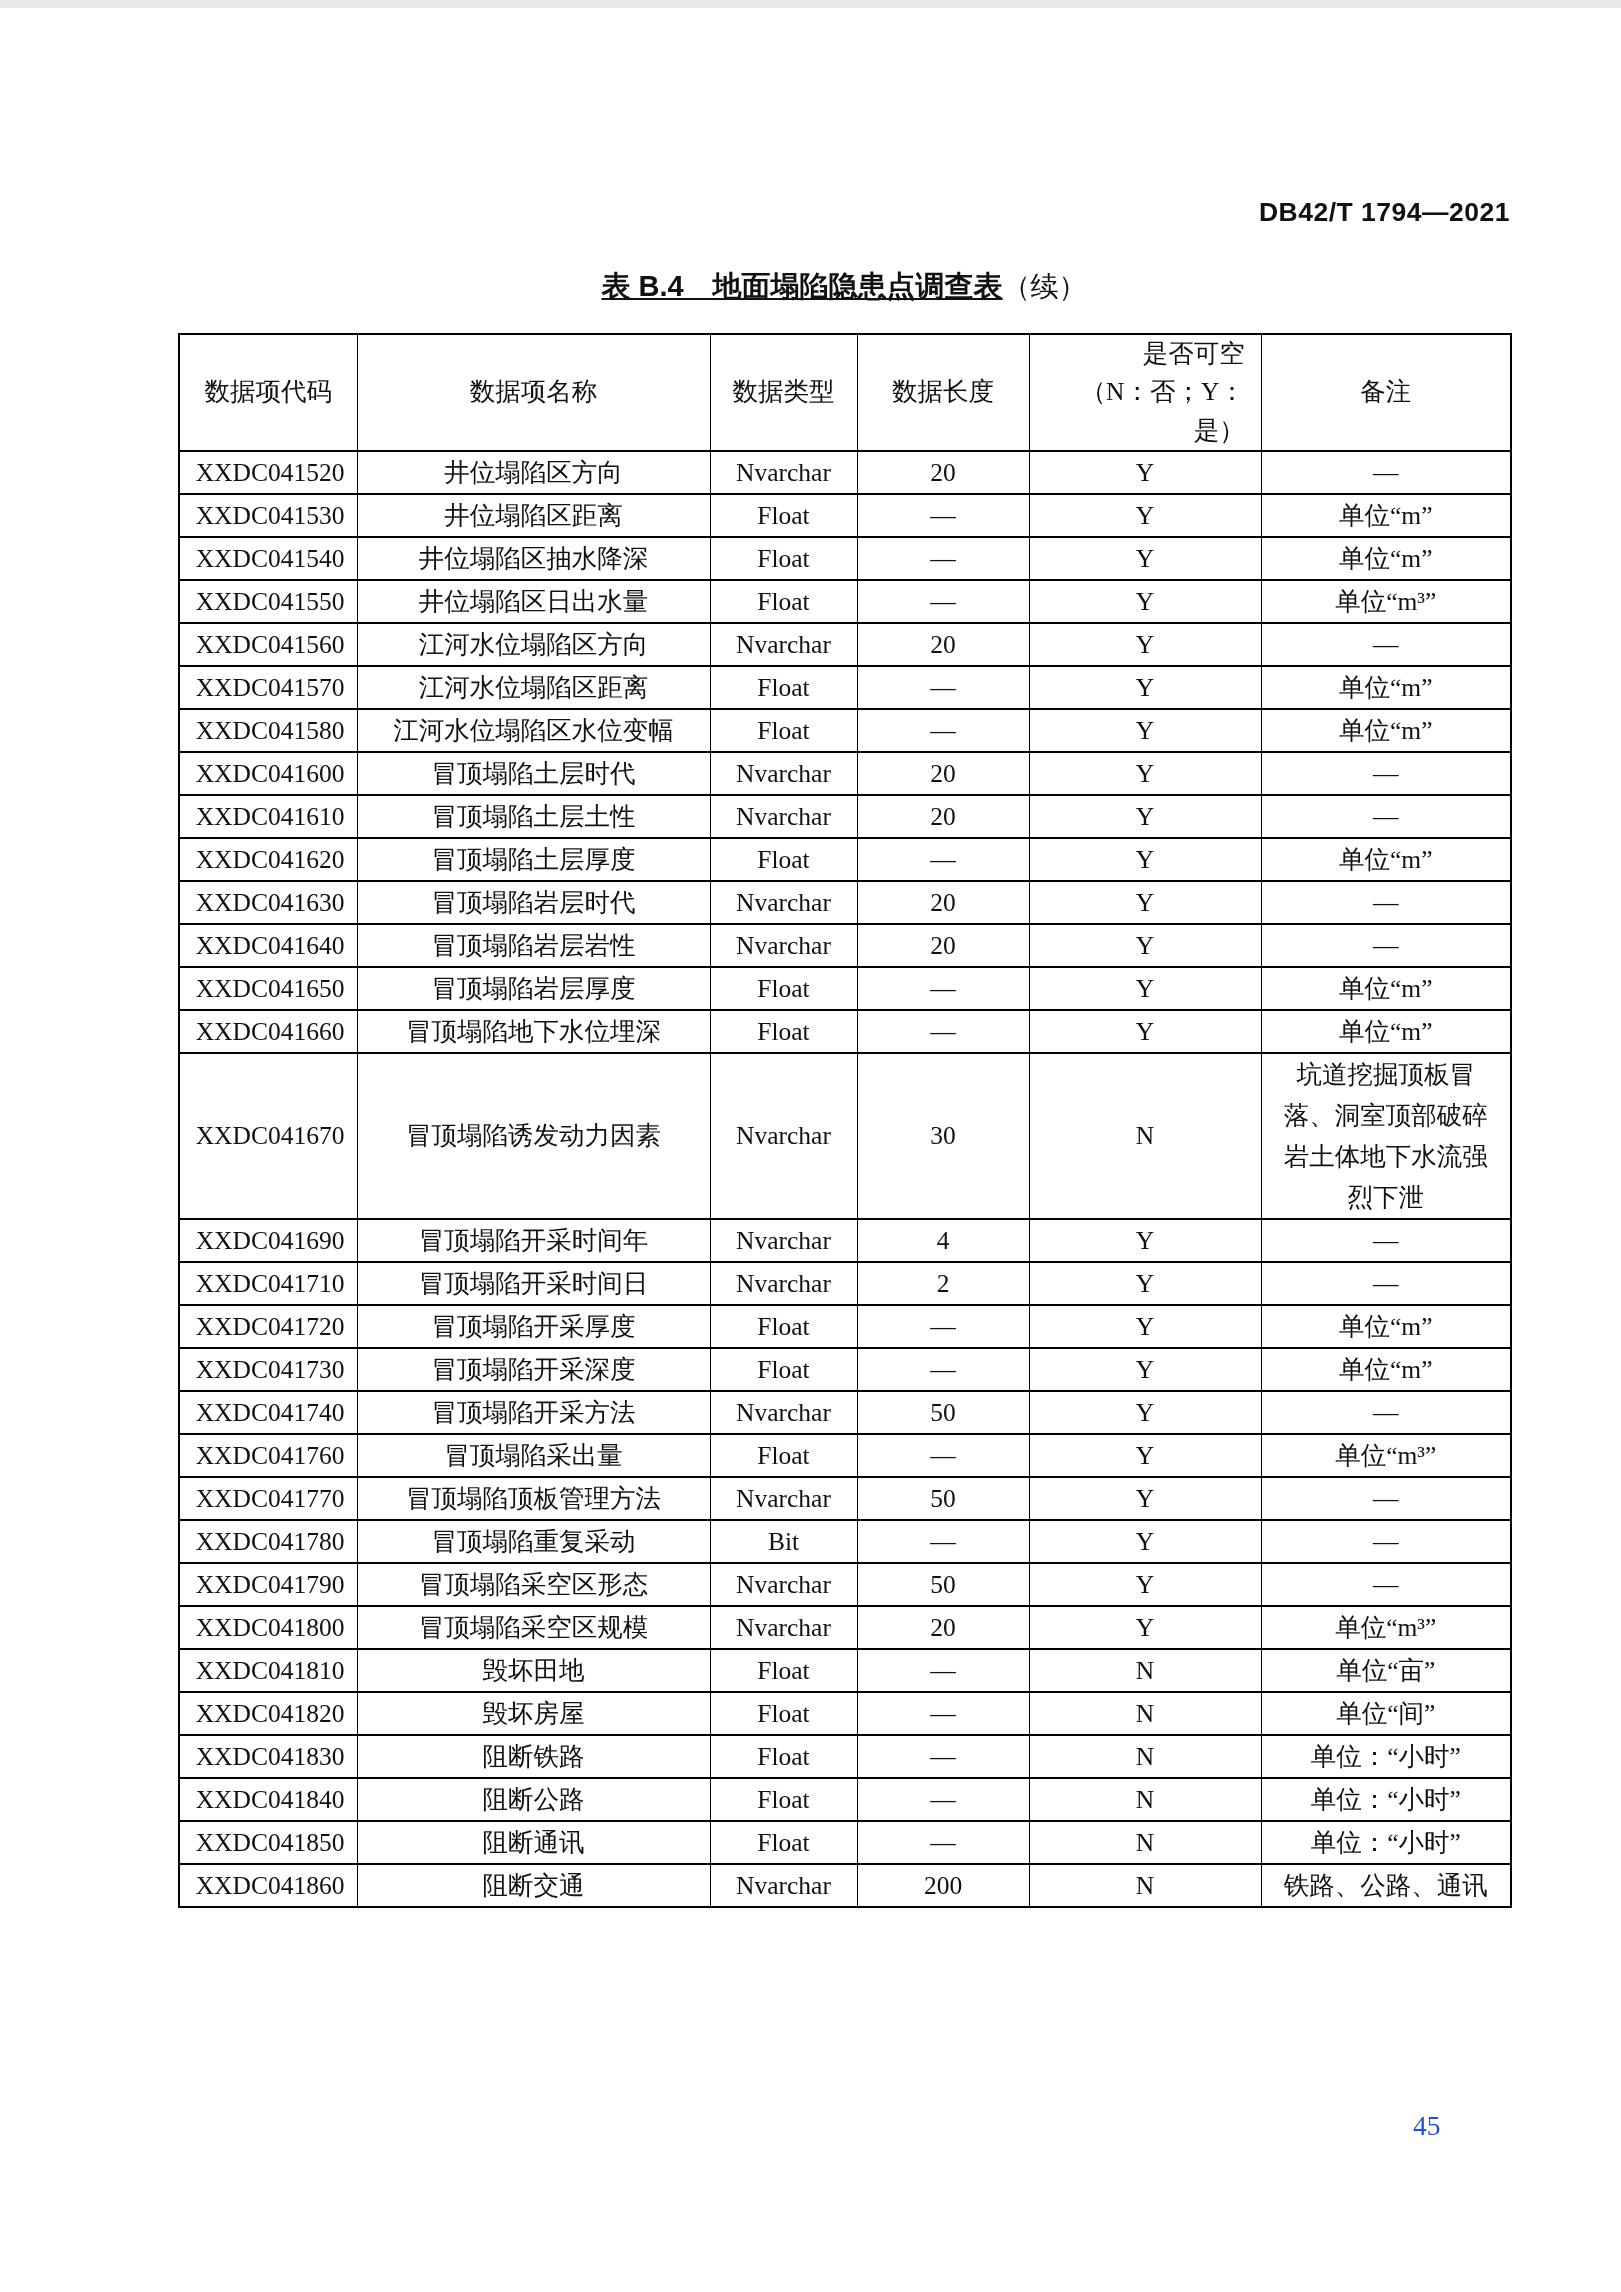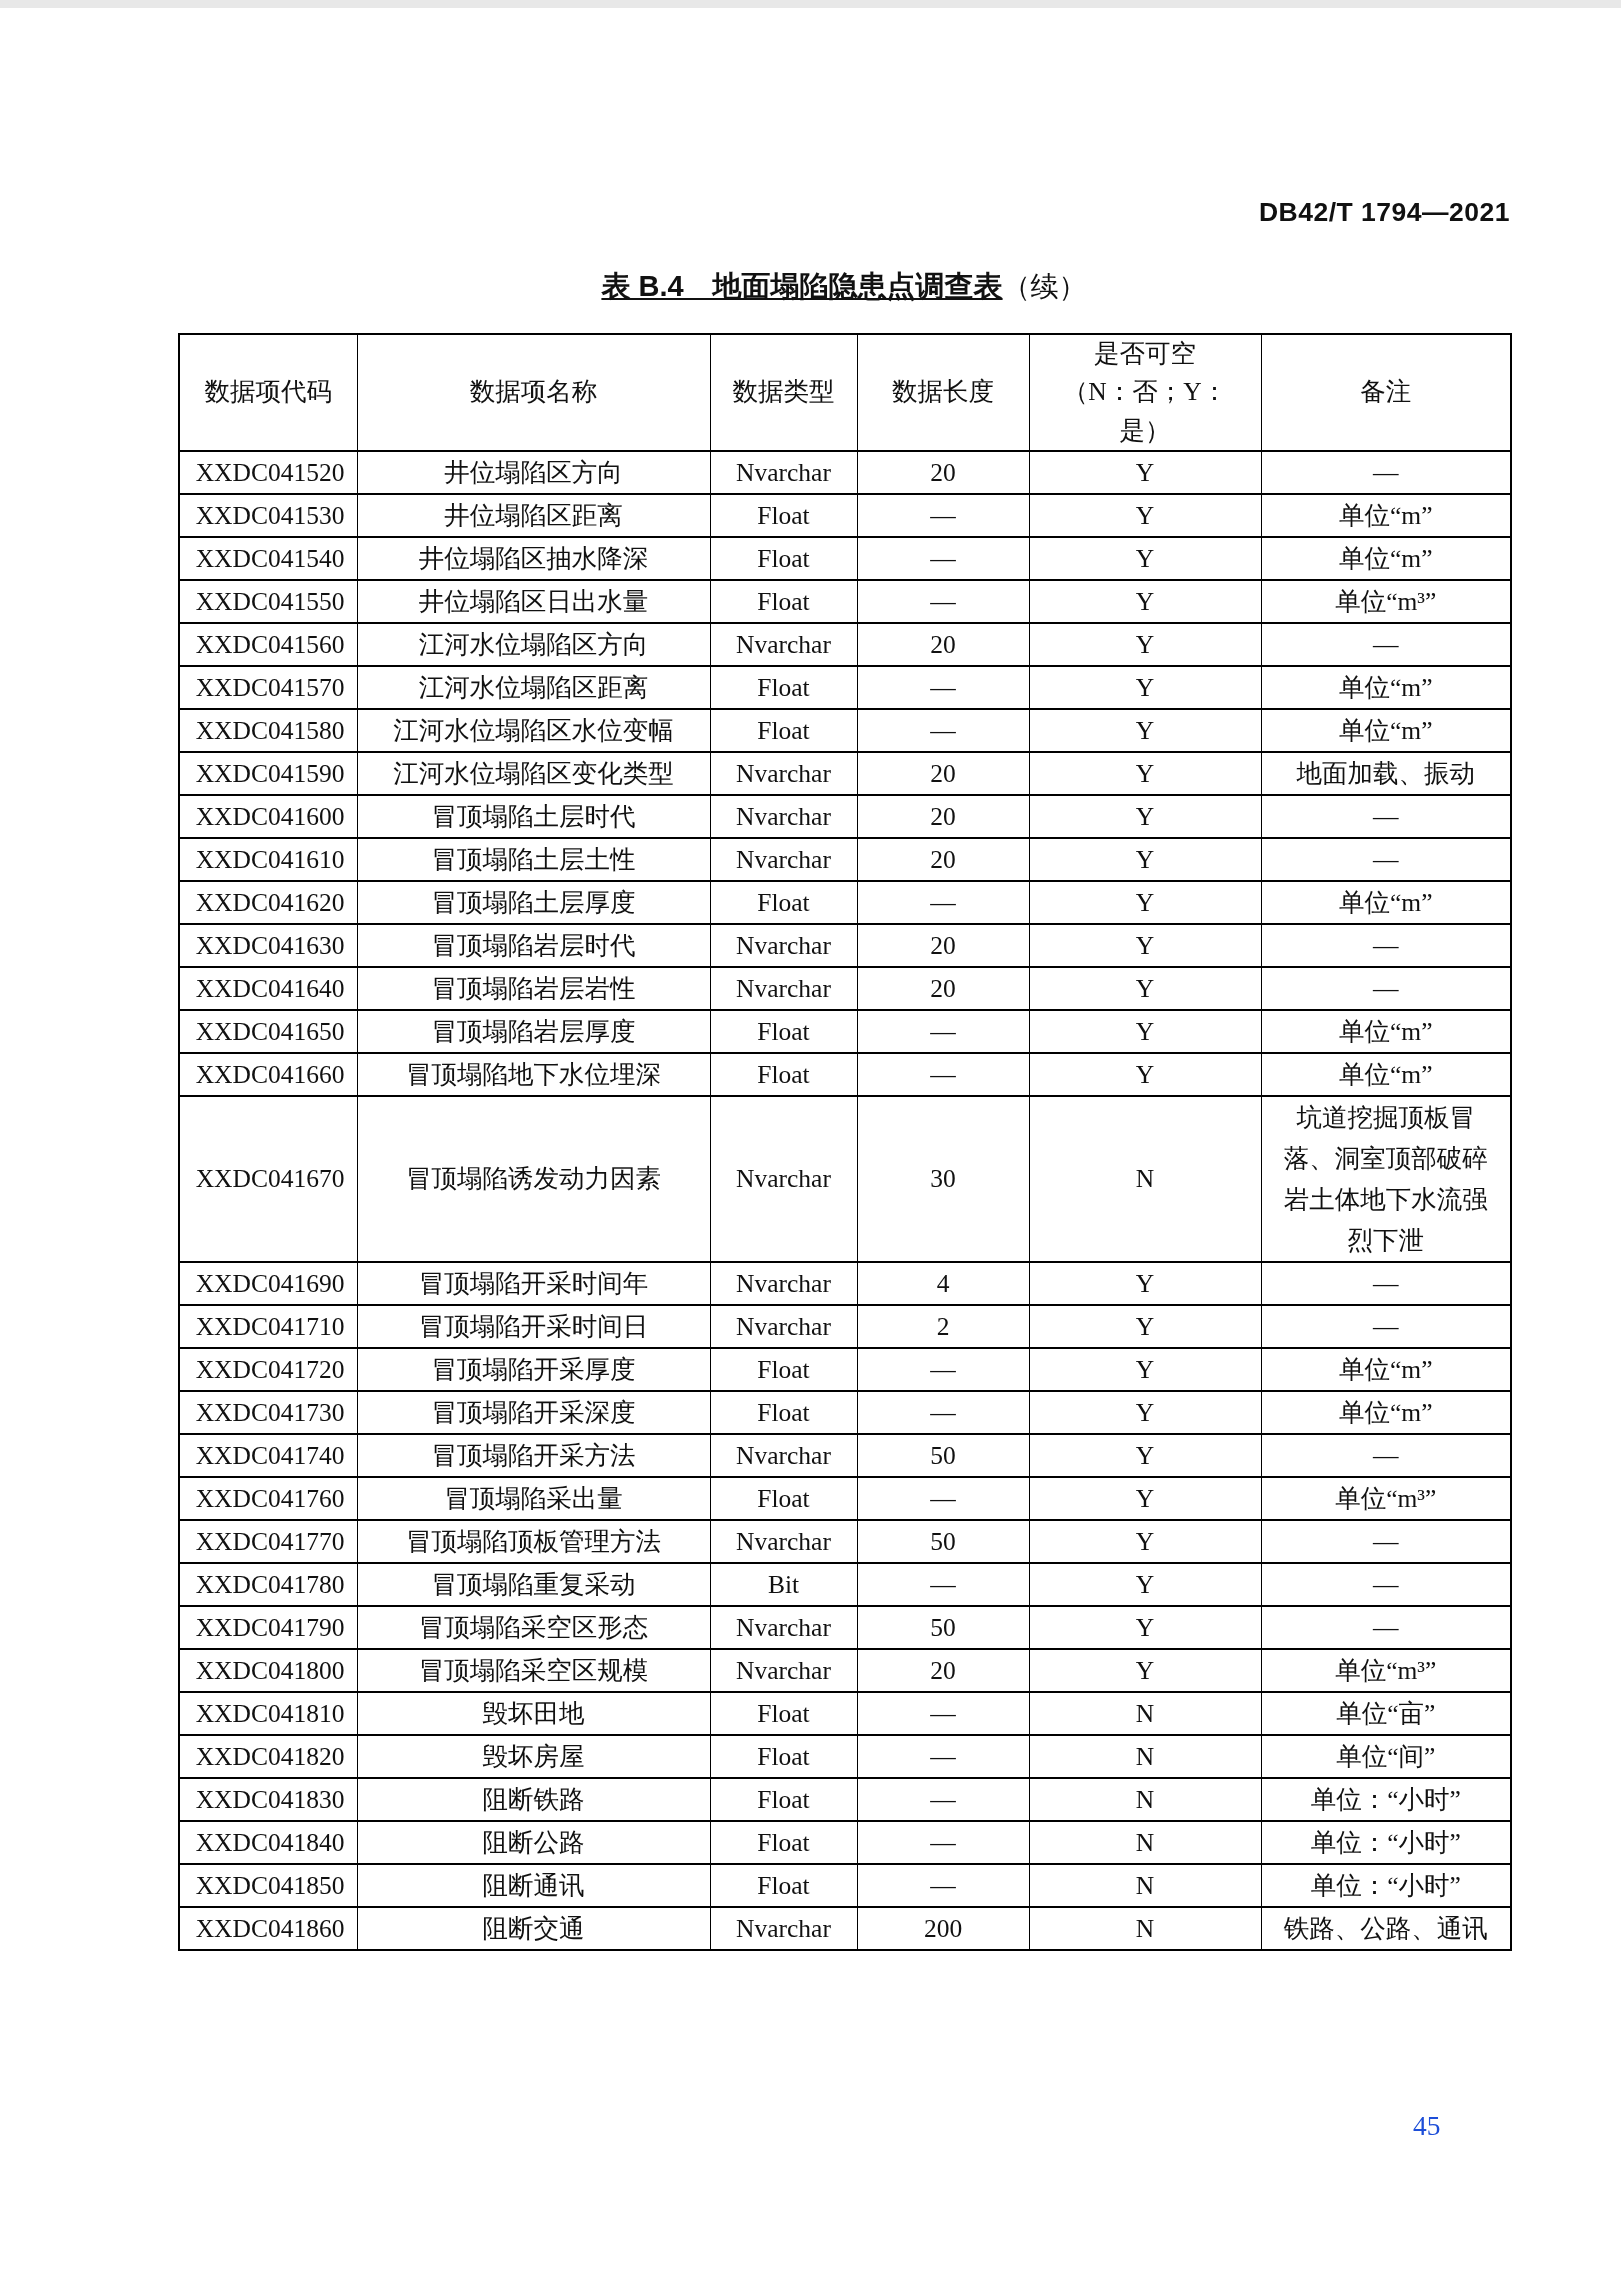--- a/index.html
+++ b/index.html
@@ -65,21 +65,21 @@
   .data-table thead th {
     height: 80px;
     border-bottom: 2.9px solid #000;
     line-height: 1.5;
   }
   .data-table td {
     border-top: 2px solid #000;
     height: 41px;
     line-height: 41px;
   }
-  .h-line { display: block; }
+  .h-line { display: block; text-align: right; }
   .page-number {
     position: absolute;
     top: 2103px;
     left: 1413px;
     font-size: 27.4px;
     color: #1d4ed8;
   }
 </style>
 </head>
 <body>
@@ -165,28 +165,20 @@
         </tr>
         <tr>
           <td>XXDC041580</td>
           <td>江河水位塌陷区水位变幅</td>
           <td>Float</td>
           <td>—</td>
           <td>Y</td>
           <td>单位“m”</td>
         </tr>
         <tr>
-          <td>XXDC041590</td>
-          <td>江河水位塌陷区变化类型</td>
-          <td>Nvarchar</td>
-          <td>20</td>
-          <td>Y</td>
-          <td>地面加载、振动</td>
-        </tr>
-        <tr>
           <td>XXDC041600</td>
           <td>冒顶塌陷土层时代</td>
           <td>Nvarchar</td>
           <td>20</td>
           <td>Y</td>
           <td>—</td>
         </tr>
         <tr>
           <td>XXDC041610</td>
           <td>冒顶塌陷土层土性</td>

